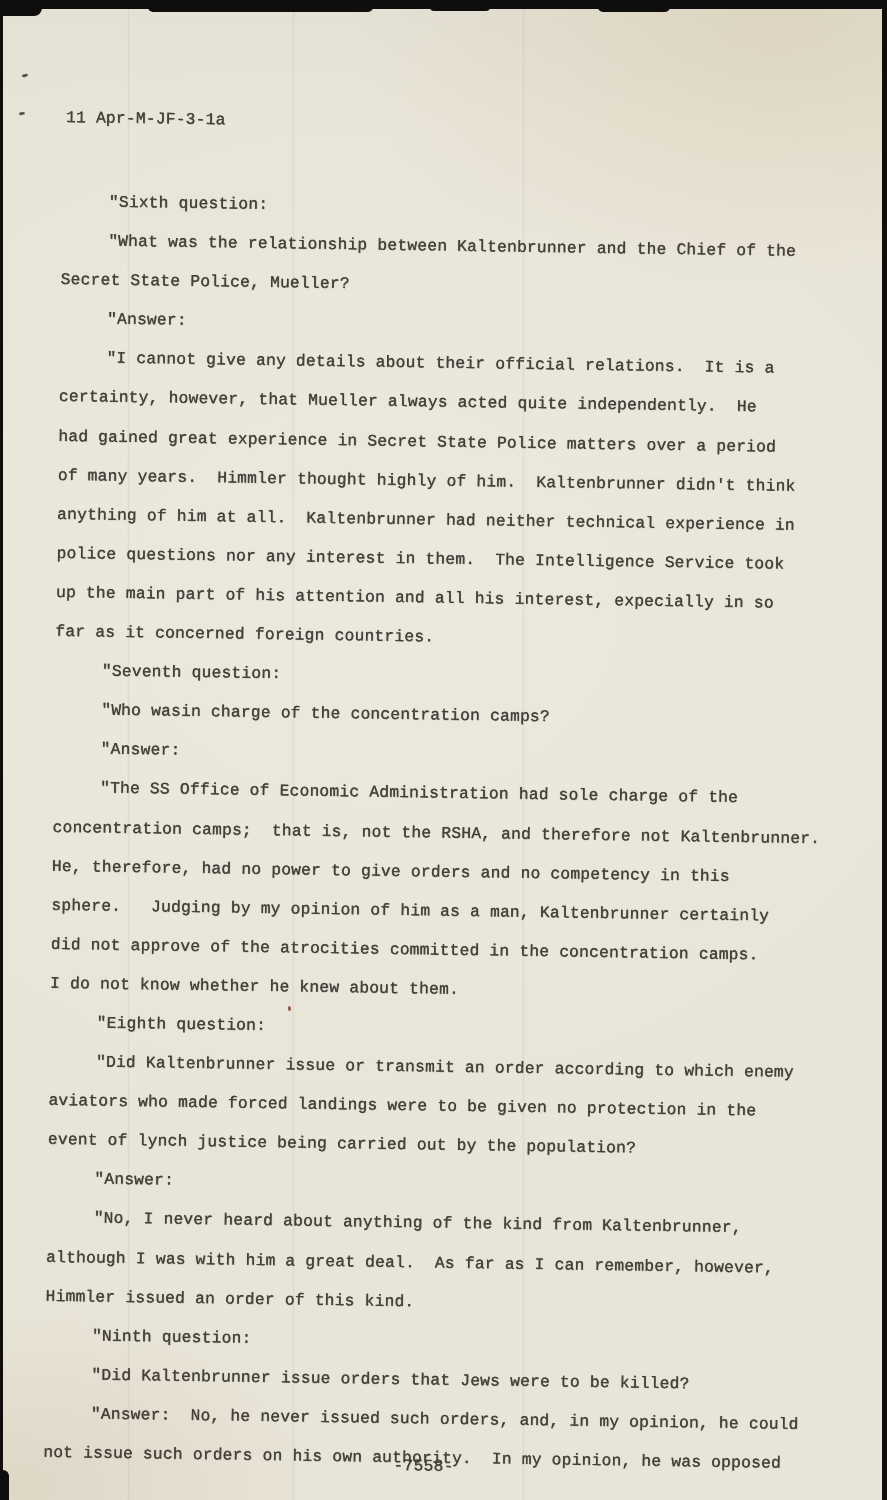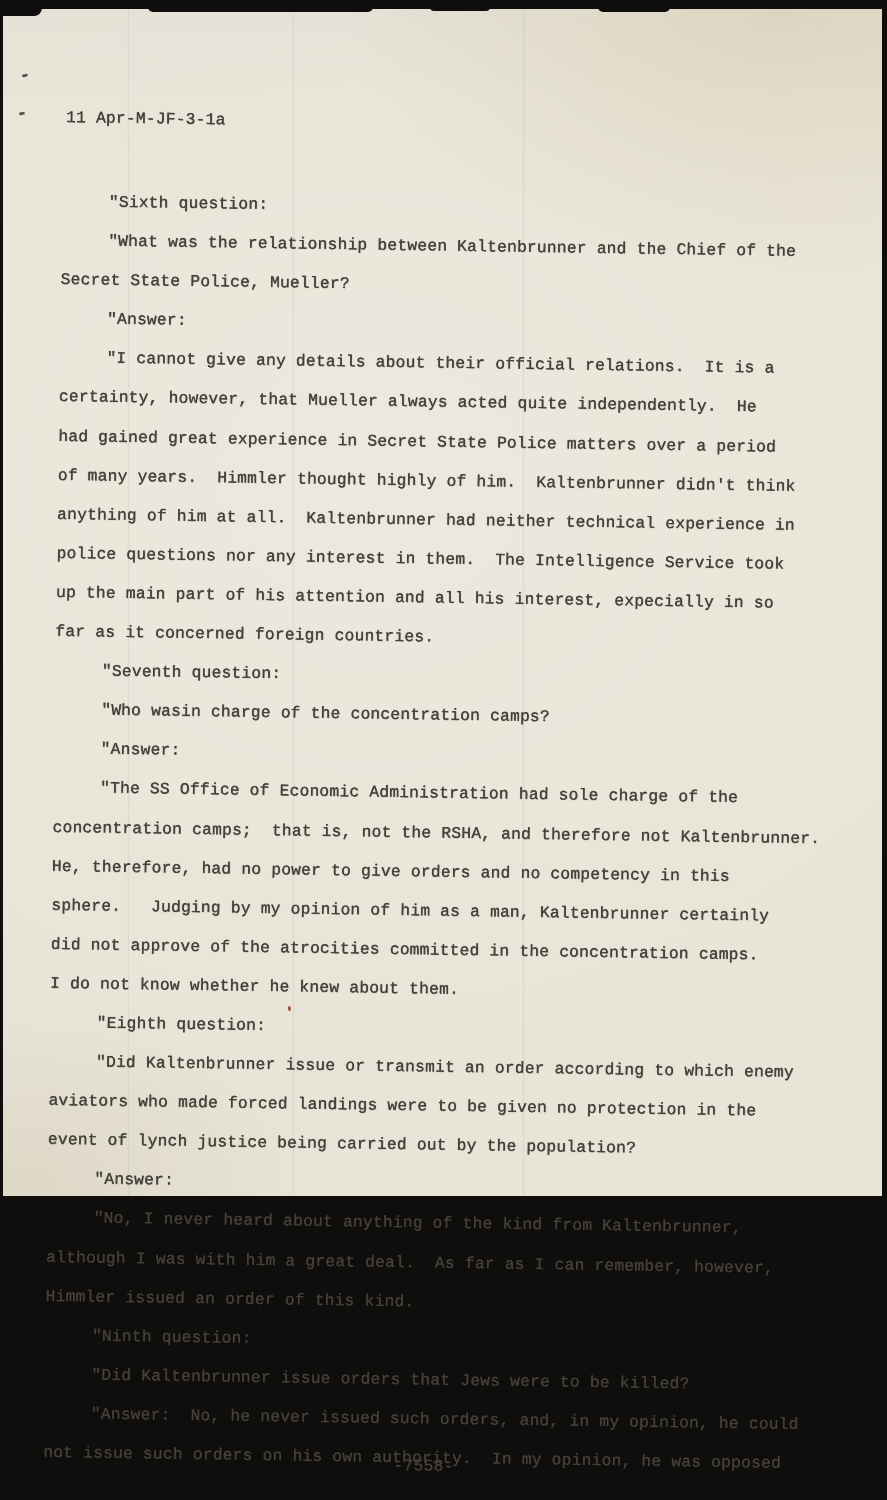--- a/index.html
+++ b/index.html
@@ -4,21 +4,21 @@
 <style>
   html, body {
     margin: 0; padding: 0;
     width: 887px; height: 1500px;
     overflow: hidden;
     background: var(--edge, #0f0e0c);
     font-family: "Liberation Mono", "DejaVu Sans Mono", monospace;
   }
   .scan-root {
     position: relative;
-    width: 887px; height: 1196px;
+    width: 887px; height: 1500px;
   }
   
   .paper {
     position: absolute;
     left: 3px; right: 5px; top: 6px; bottom: 0;
     background-color: var(--paper, #e8e4d7);
     background-image:
       radial-gradient(ellipse 700px 420px at 88% 1%, rgba(203,185,145,0.30), rgba(203,185,145,0) 62%),
       radial-gradient(ellipse 500px 300px at 2% 99%, rgba(190,178,148,0.25), rgba(190,178,148,0) 60%),
       radial-gradient(ellipse 1100px 900px at 42% 40%, rgba(255,255,255,0.16), rgba(255,255,255,0) 72%),

